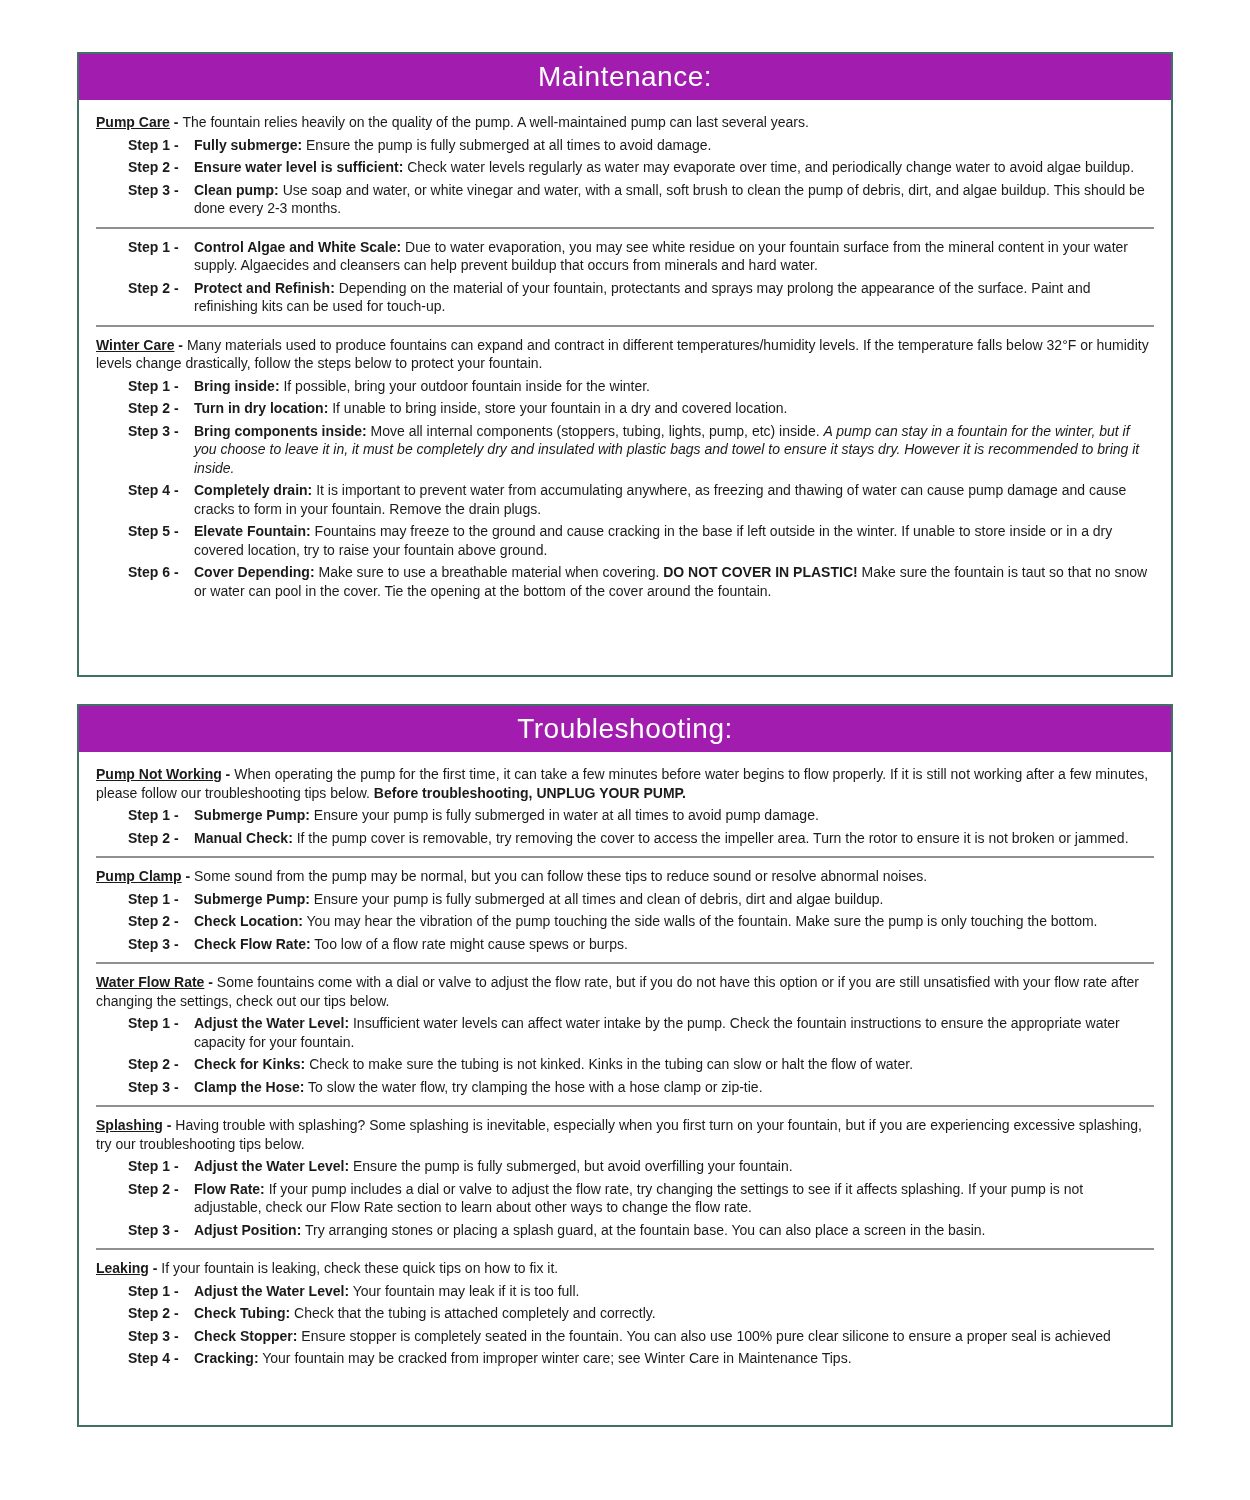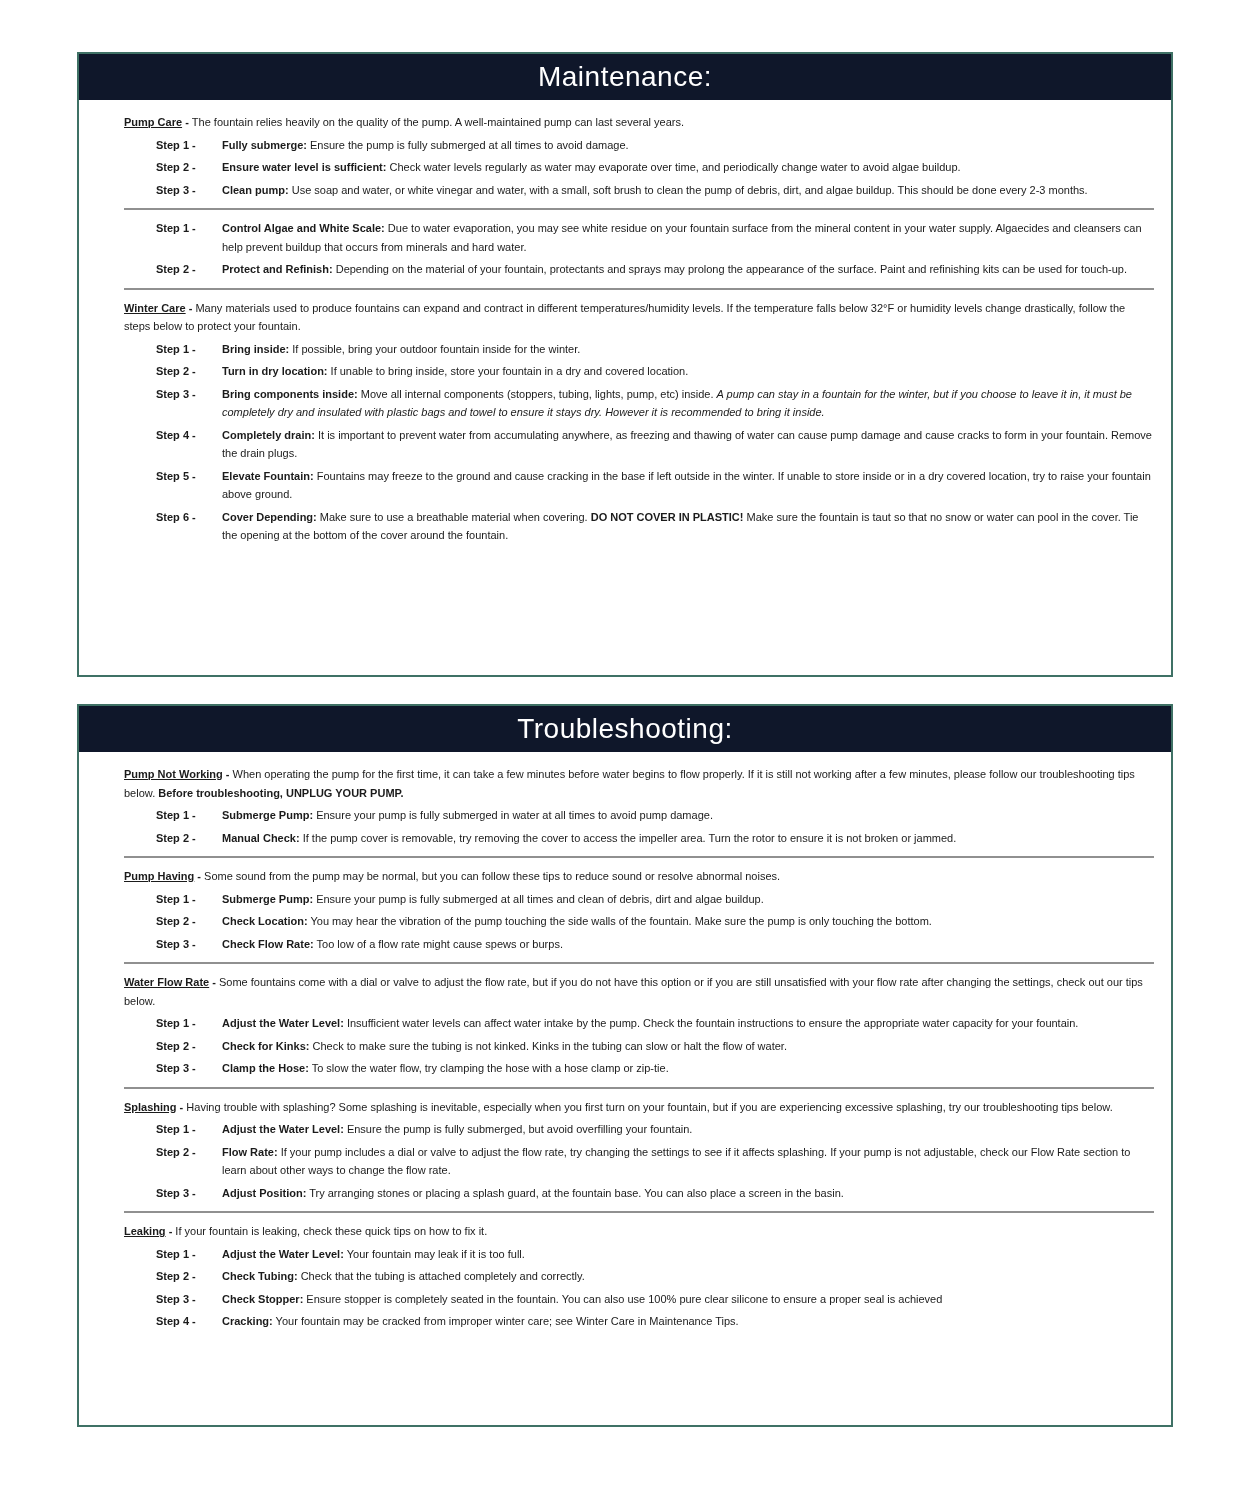--- a/index.html
+++ b/index.html
@@ -23,34 +23,33 @@
     position: absolute;
     left: 77px;
     width: 1096px;
     box-sizing: border-box;
     border: 2px solid #3f7165;
     background: #ffffff;
   }
   .panel-maintenance { top: 52px; min-height: 625px; }
   .panel-troubleshooting { top: 704px; min-height: 723px; }
   .panel-header {
-    background: #0f172a;
+    background: #a21caf;
     color: #ffffff;
     text-align: center;
     font-size: 28px;
     line-height: 46px;
     height: 46px;
     font-weight: 400;
     letter-spacing: 0.5px;
   }
   .panel-body {
     padding: 13px 17px 12px 17px;
-    font-size: 11px;
+    font-size: 14px;
     line-height: 18.5px;
-    margin-left: 28px;
   }
   .intro { margin: 0; }
   .hd {
     font-weight: bold;
     text-decoration: underline;
   }
   .sep { font-weight: bold; }
   .b { font-weight: bold; }
   .it { font-style: italic; }
   .step {
@@ -127,21 +126,21 @@
   <section class="section">
     <p class="intro"><span class="hd">Pump Not Working</span><span class="sep"> - </span><span>When operating the pump for the first time, it can take a few minutes before water begins to flow properly. If it is still not working after a few minutes, please follow our troubleshooting tips below.</span> <span class="b">Before troubleshooting, UNPLUG YOUR PUMP.</span></p>
     <div class="steps">
   <div class="step"><span class="num">Step 1 -</span><span class="lbl">Submerge Pump:</span> <span>Ensure your pump is fully submerged in water at all times to avoid pump damage.</span> <span class="b"></span> <span></span> <span class="it"></span></div>
 
   <div class="step"><span class="num">Step 2 -</span><span class="lbl">Manual Check:</span> <span>If the pump cover is removable, try removing the cover to access the impeller area. Turn the rotor to ensure it is not broken or jammed.</span> <span class="b"></span> <span></span> <span class="it"></span></div>
 </div>
   </section>
 <div class="divider"></div>
   <section class="section">
-    <p class="intro"><span class="hd">Pump Having</span><span class="sep"> - </span><span>Some sound from the pump may be normal, but you can follow these tips to reduce sound or resolve abnormal noises.</span> <span class="b"></span></p>
+    <p class="intro"><span class="hd">Pump Clamp</span><span class="sep"> - </span><span>Some sound from the pump may be normal, but you can follow these tips to reduce sound or resolve abnormal noises.</span> <span class="b"></span></p>
     <div class="steps">
   <div class="step"><span class="num">Step 1 -</span><span class="lbl">Submerge Pump:</span> <span>Ensure your pump is fully submerged at all times and clean of debris, dirt and algae buildup.</span> <span class="b"></span> <span></span> <span class="it"></span></div>
 
   <div class="step"><span class="num">Step 2 -</span><span class="lbl">Check Location:</span> <span>You may hear the vibration of the pump touching the side walls of the fountain. Make sure the pump is only touching the bottom.</span> <span class="b"></span> <span></span> <span class="it"></span></div>
 
   <div class="step"><span class="num">Step 3 -</span><span class="lbl">Check Flow Rate:</span> <span>Too low of a flow rate might cause spews or burps.</span> <span class="b"></span> <span></span> <span class="it"></span></div>
 </div>
   </section>
 <div class="divider"></div>
   <section class="section">

